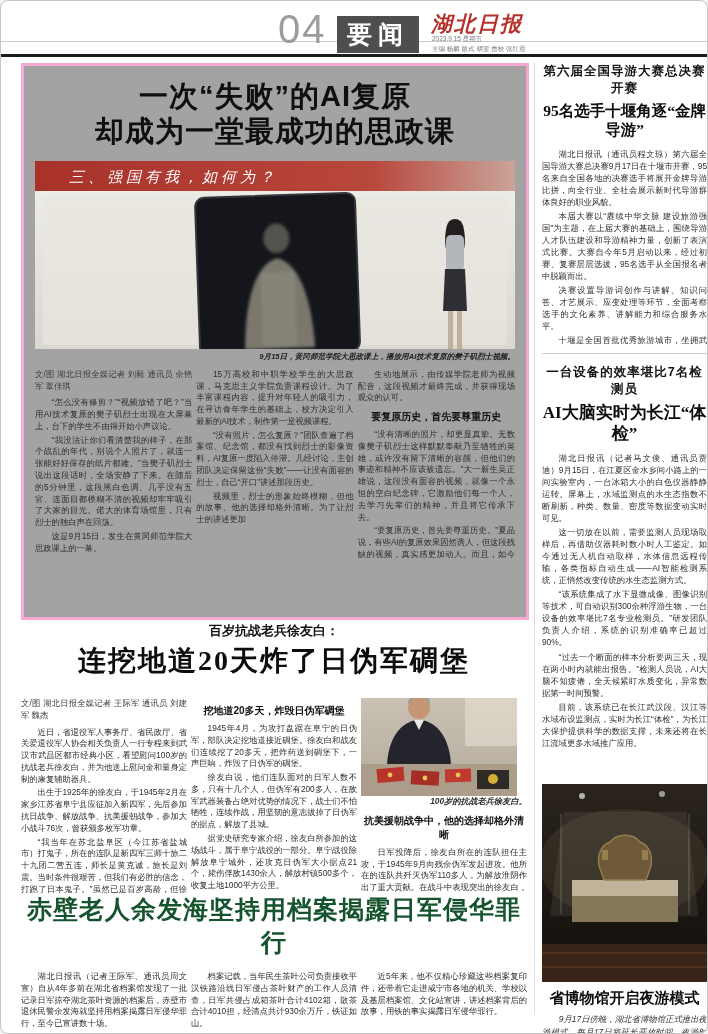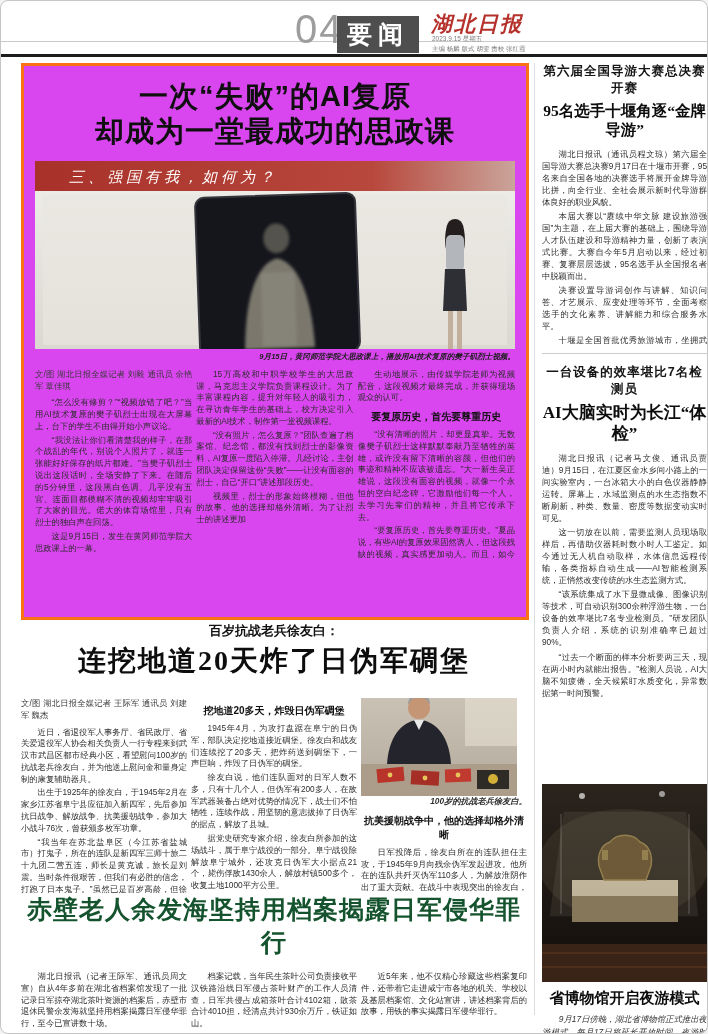--- a/index.html
+++ b/index.html
@@ -1,34 +1,34 @@
 <!DOCTYPE html>
 <html><head>
 <meta charset="utf-8">
 <style>
   html,body{margin:0;padding:0;background:#f3f3f3;}
   #page{position:relative;width:706px;height:1032px;background:#fff;border:1px solid #c6c6c6;
         border-radius:8px;overflow:hidden;font-family:"Liberation Sans",sans-serif;color:#222;}
   
   .hdr-thin{position:absolute;top:40px;left:0;right:0;height:1px;background:#c9c9c9;}
   .hdr-thick{position:absolute;top:53px;left:0;right:0;height:3px;background:#1c1c1c;}
-  .page-num{position:absolute;top:6px;left:294px;font-size:40px;font-weight:200;color:#9d9d9d;letter-spacing:2px;}
+  .page-num{position:absolute;top:6px;left:277px;font-size:40px;font-weight:200;color:#9d9d9d;letter-spacing:2px;}
   .section-box{position:absolute;top:15px;left:336px;width:82px;height:37px;background:#4e4e4e;color:#fff;
                font-size:25px;font-weight:700;text-align:center;line-height:37px;letter-spacing:6px;}
   .masthead{position:absolute;top:9px;left:430px;color:#b5312b;font-size:21px;font-weight:700;font-style:italic;
             font-family:"Liberation Serif",serif;letter-spacing:2px;}
   .hdr-meta{position:absolute;top:33px;left:431px;font-size:6.5px;color:#7c7c7c;line-height:1.55;}
   
   .cols{display:flex;gap:4px;overflow:hidden;text-align:justify;}
   .col{flex:1;overflow:hidden;}
   .col p{font-size:8.3px;line-height:1.42;color:#2d2d2d;margin:0 0 2px;text-indent:2em;}
   .col p.byline-line{text-indent:0;color:#3a3a3a;margin-bottom:5px;}
   .col h4.subhead{text-align:center;font-size:10px;font-weight:700;color:#111;margin:6px 0 5px;text-indent:0;}
   
-  .lead-box{position:absolute;left:20px;top:62px;width:502px;height:551px;border:3px solid #f97316;background:#d946ef;}
+  .lead-box{position:absolute;left:20px;top:62px;width:502px;height:551px;border:3px solid #f9a8d4;background:#a3a3a3;}
   .lead-h{margin:0;text-align:center;font-weight:900;color:#0f0f0f;font-size:29px;line-height:1.22;letter-spacing:1px;}
   .lead-h.first{margin-top:13px;}
   .lead-photo{position:relative;width:480px;height:188px;margin:11px auto 0;background:#ddd;overflow:hidden;}
   .lead-caption{width:480px;margin:3px auto 0;text-align:right;font-size:7.6px;font-weight:700;font-style:italic;color:#1e1e1e;}
   .lead-cols{width:480px;margin:7px auto 0;height:192px;}
   
   .vet{position:absolute;left:20px;top:621px;width:506px;}
   .kicker{margin:0;text-align:center;font-size:13px;font-weight:700;color:#111;}
   .vet-h{margin:2px 0 0;text-align:center;font-size:28px;font-weight:700;letter-spacing:2px;color:#0d0d0d;
          font-family:"Liberation Serif",serif;}
@@ -228,20 +228,21 @@
     <hr class="side-div">
 
     <div>
       <p class="side-kicker">一台设备的效率堪比7名检测员</p>
       <h3 class="side-h big">AI大脑实时为长江“体检”</h3>
       <div class="side-body" style="height:330px;">
           <p>湖北日报讯（记者马文俊、通讯员贾迪）9月15日，在江夏区金水乡间小路上的一间实验室内，一台冰箱大小的白色仪器静静运转。屏幕上，水域监测点的水生态指数不断刷新，种类、数量、密度等数据变动实时可见。</p>
           <p>这一切放在以前，需要监测人员现场取样后，再借助仪器耗时数小时人工鉴定。如今通过无人机自动取样，水体信息远程传输，各类指标自动生成——AI智能检测系统，正悄然改变传统的水生态监测方式。</p>
           <p>“该系统集成了水下显微成像、图像识别等技术，可自动识别300余种浮游生物，一台设备的效率堪比7名专业检测员。”研发团队负责人介绍，系统的识别准确率已超过90%。</p>
           <p>“过去一个断面的样本分析要两三天，现在两小时内就能出报告。”检测人员说，AI大脑不知疲倦，全天候紧盯水质变化，异常数据第一时间预警。</p>
+          <p>目前，该系统已在长江武汉段、汉江等水域布设监测点，实时为长江“体检”，为长江大保护提供科学的数据支撑，未来还将在长江流域更多水域推广应用。</p>
         </div>
     </div>
 
     <div>
       <div class="museum-photo">
         <svg width="165" height="198" viewBox="0 0 165 198">
           <defs>
             <linearGradient id="nightG" x1="0" y1="0" x2="0" y2="1">
               <stop offset="0" stop-color="#2a241d"></stop>
                 <stop offset="1" stop-color="#120e0a"></stop>

